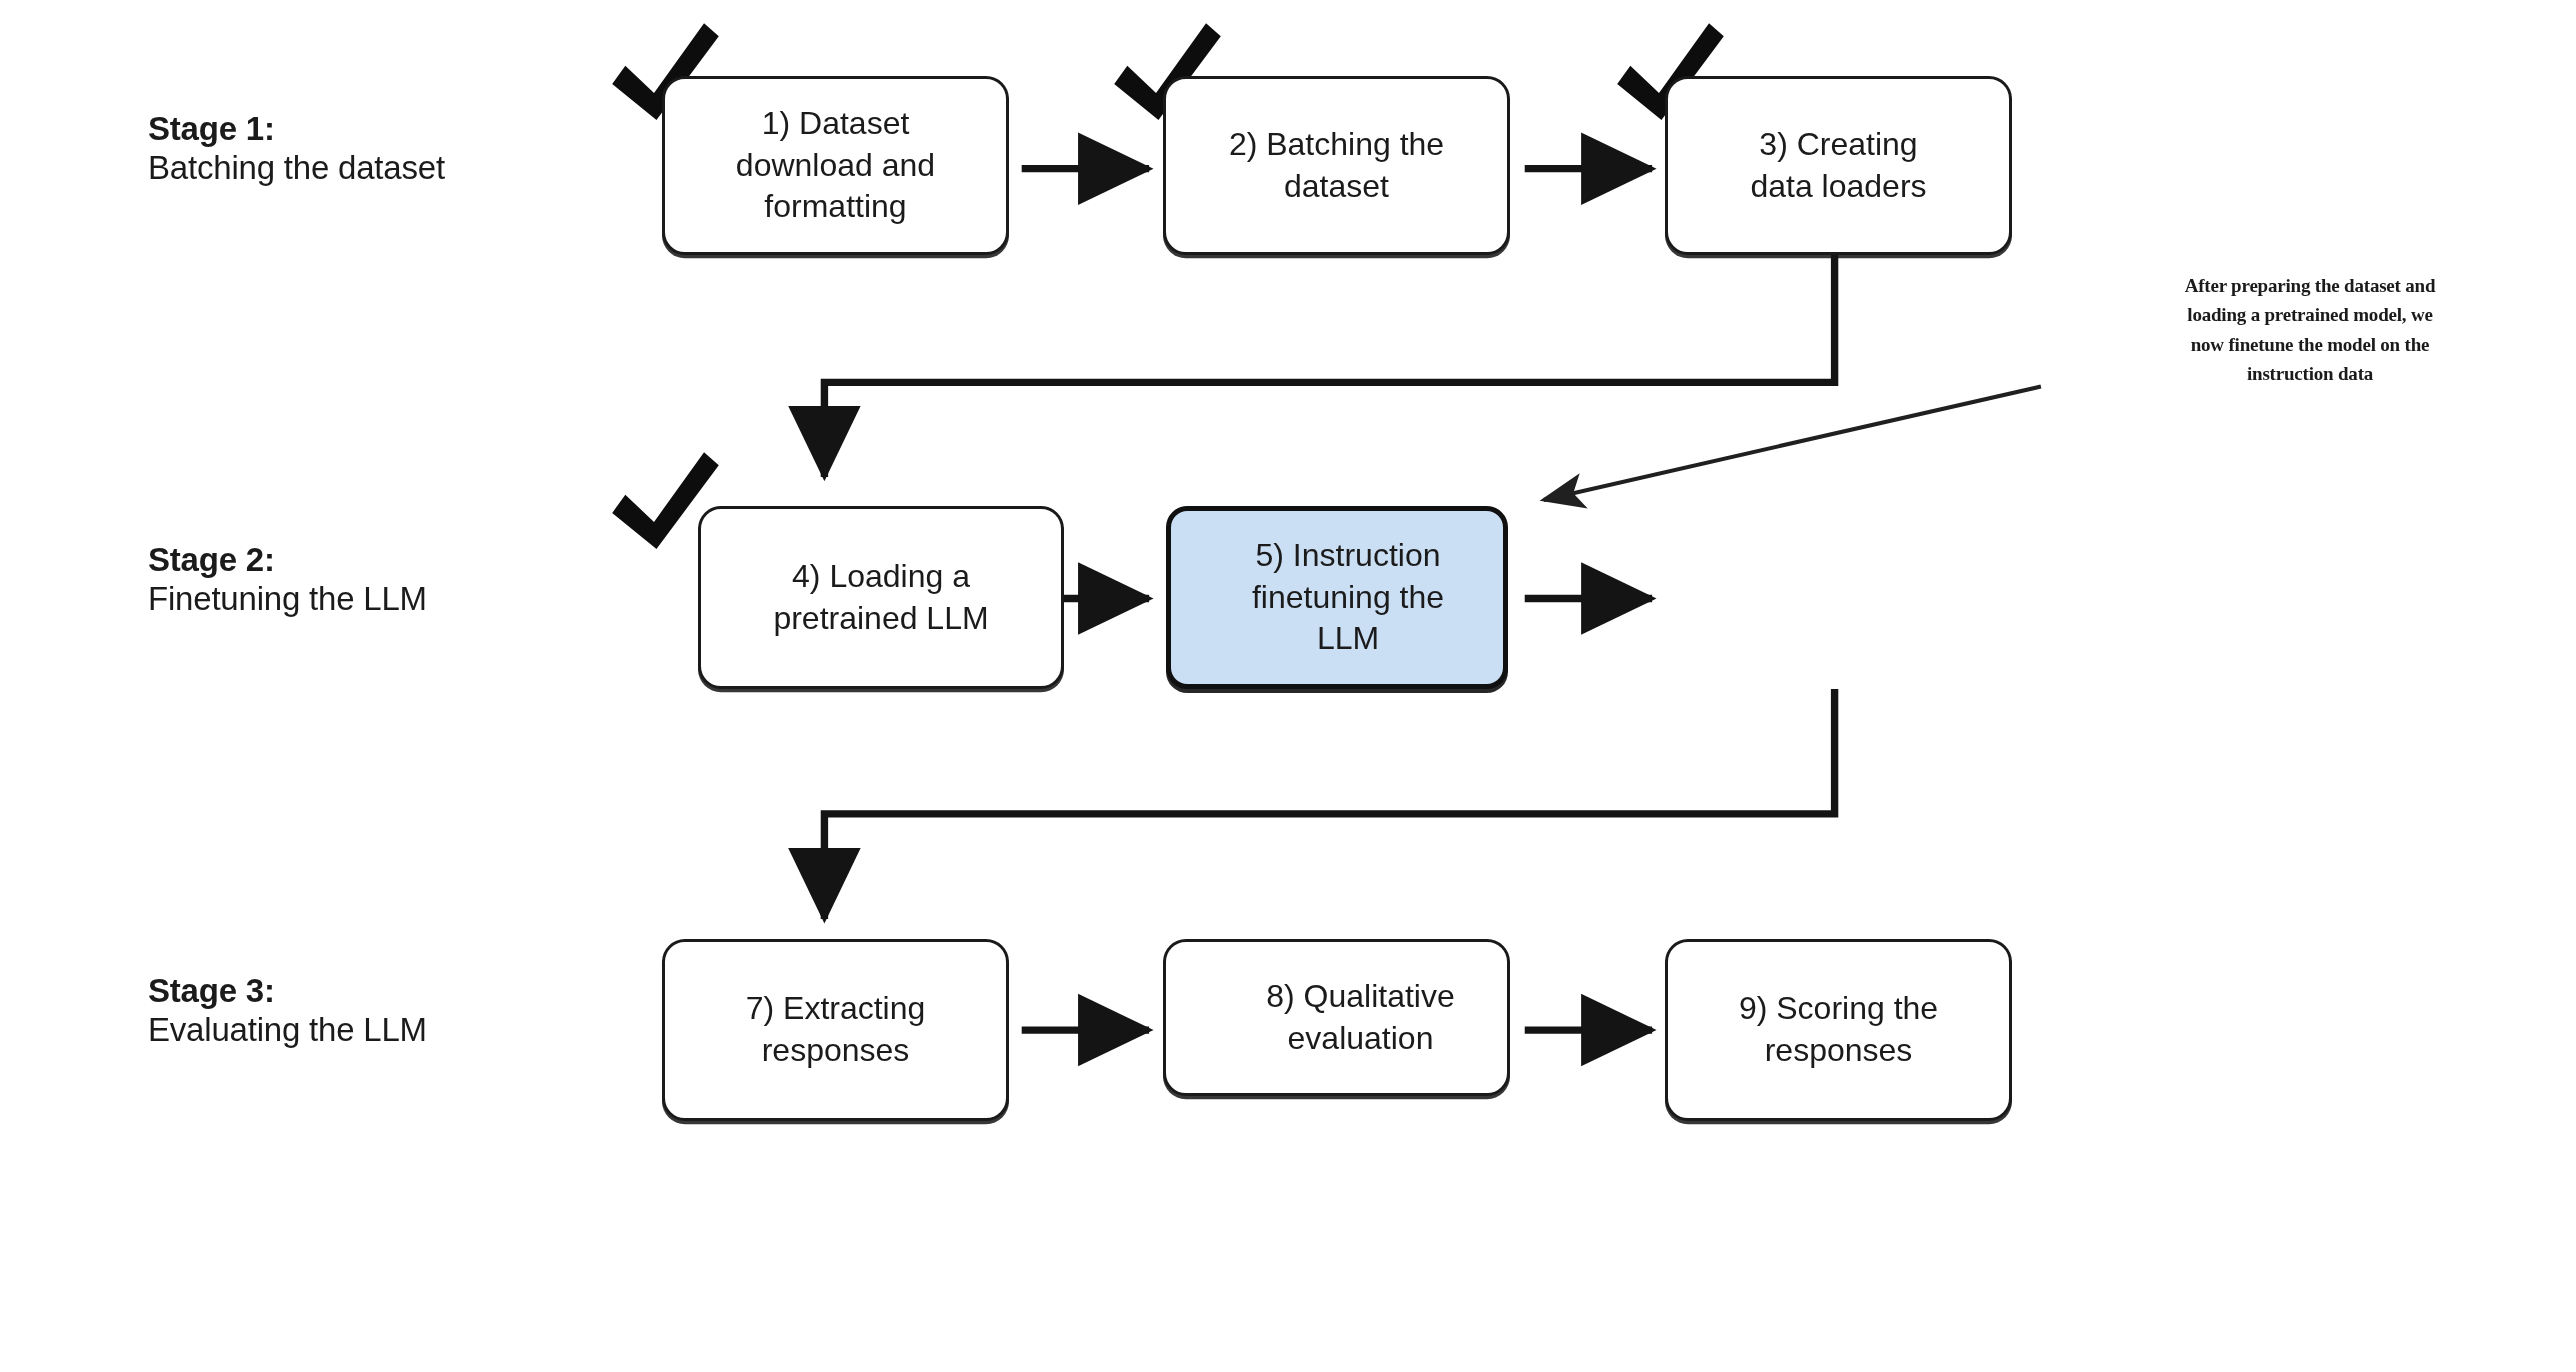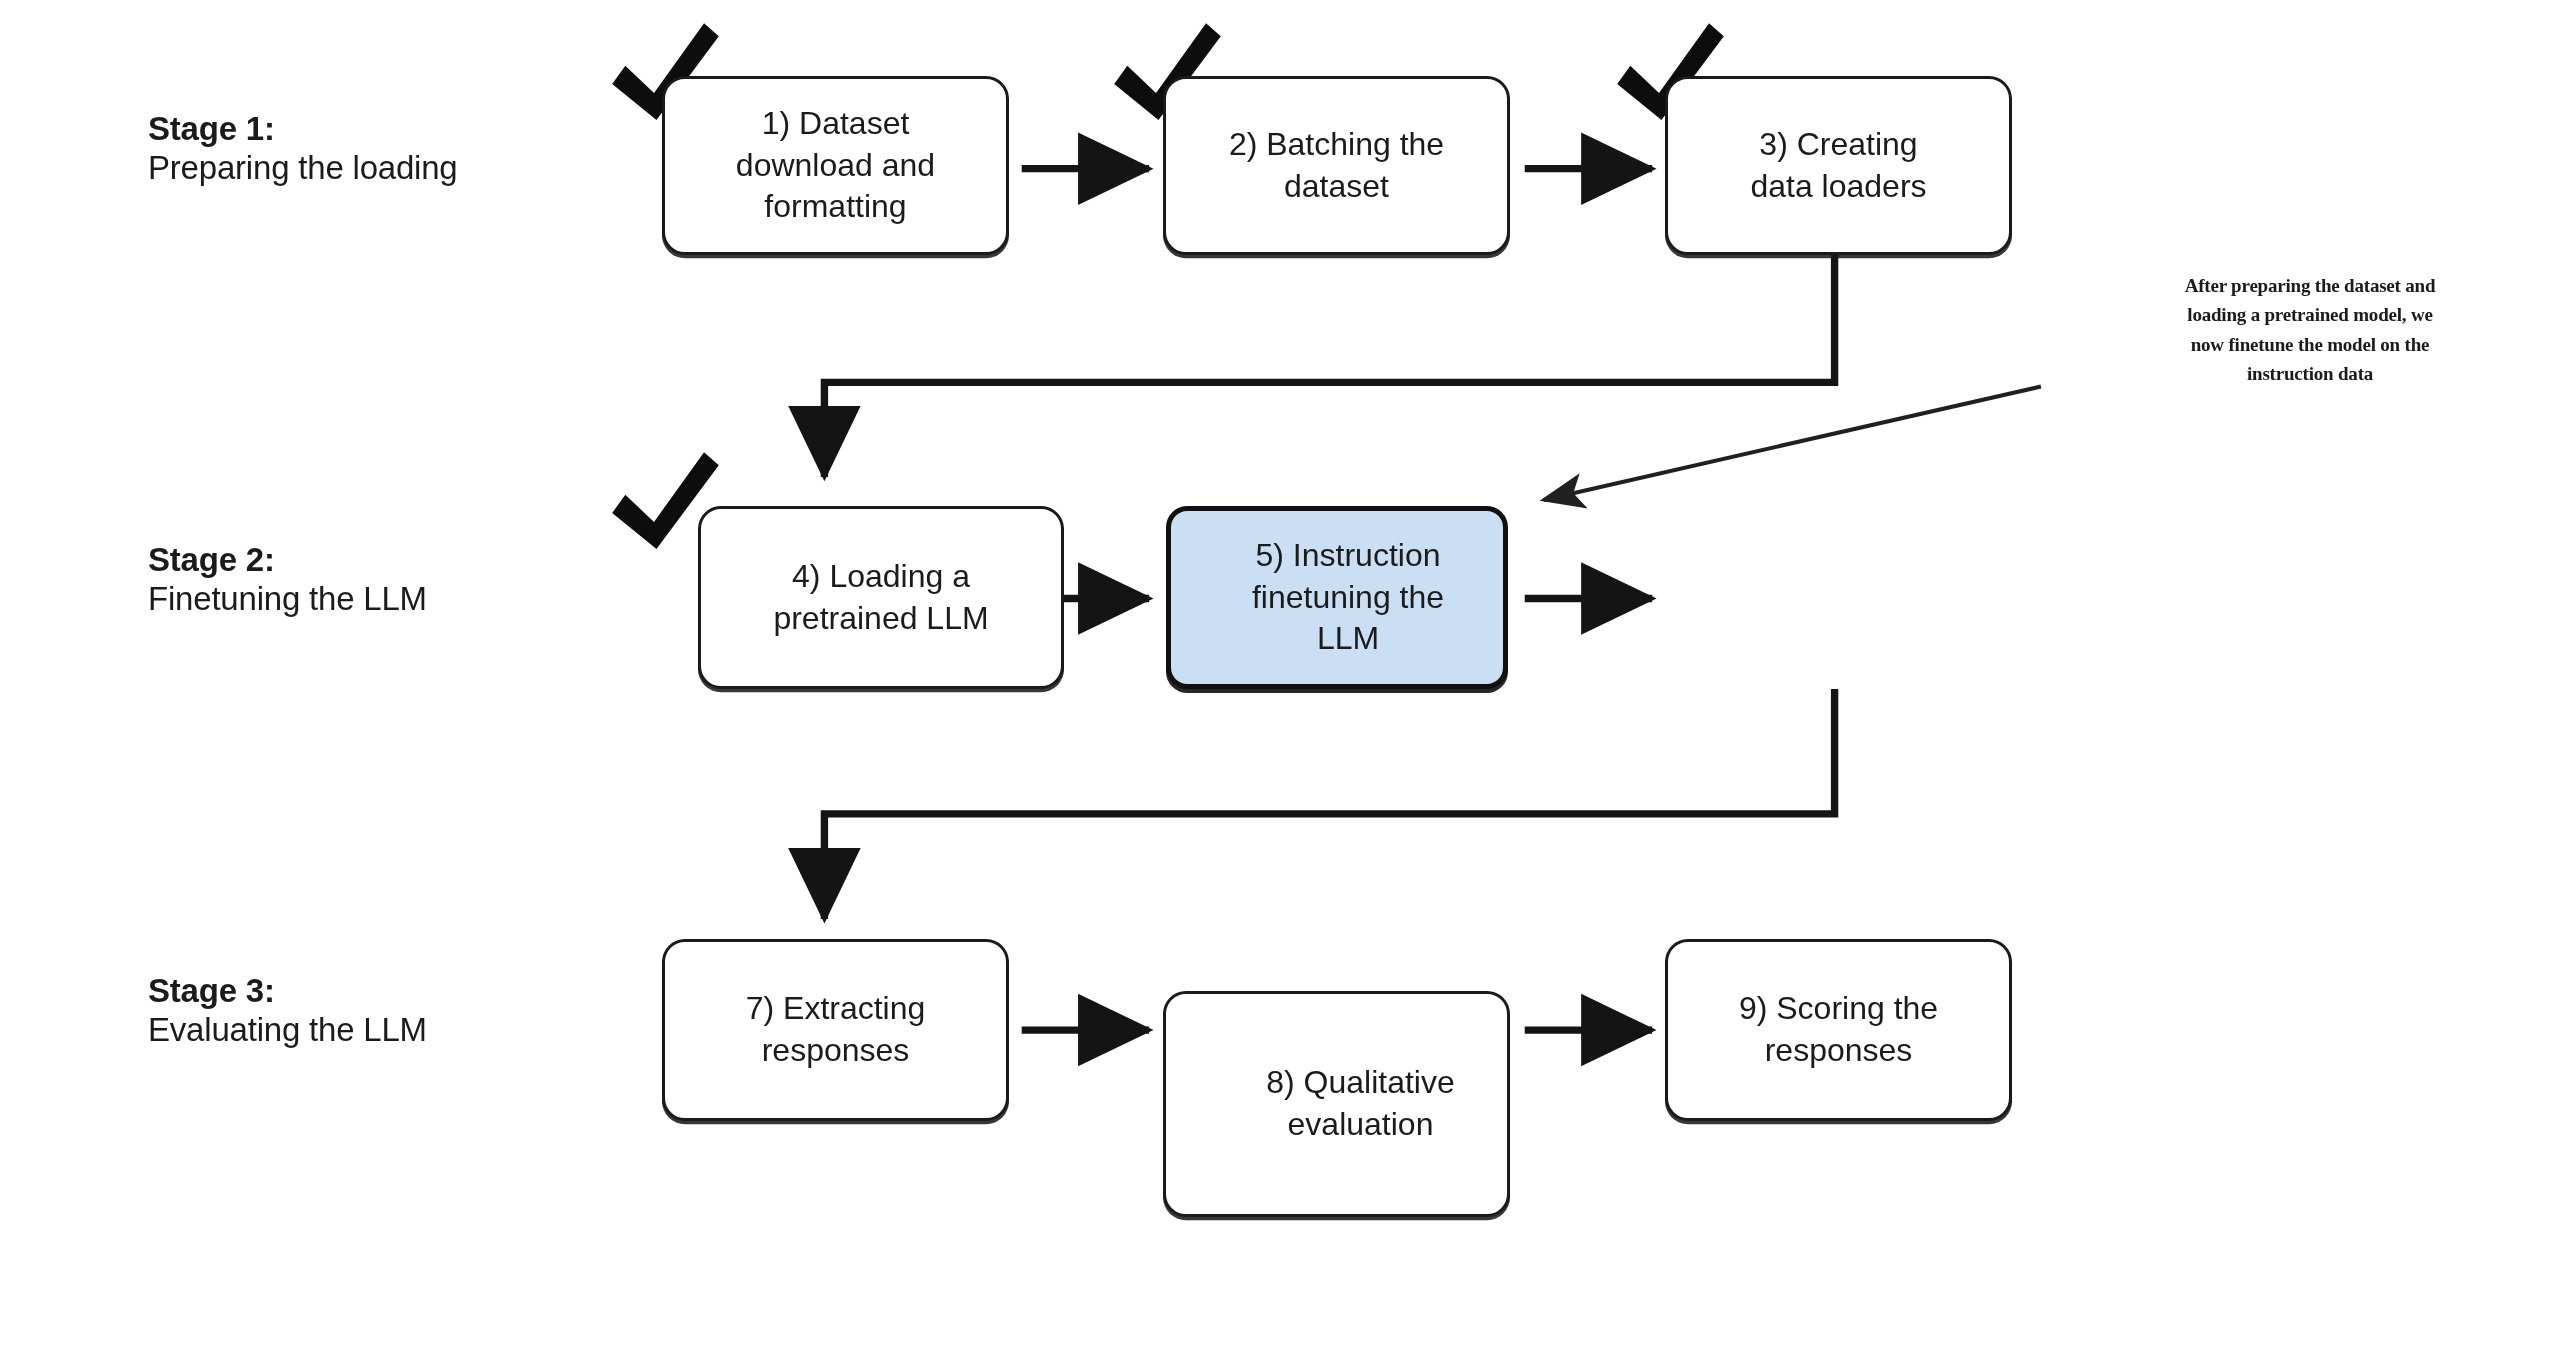--- a/index.html
+++ b/index.html
@@ -140,21 +140,21 @@
   </svg>
   <svg class="checkmark" style="left:1609px; top:15px;" width="123" height="123" viewBox="0 0 150 150">
     <path d="M10,84 L26,62 L61,95 L122,10 L140,26 L64,128 Z" fill="#0d0d0d"></path>
   </svg>
   <svg class="checkmark" style="left:604px; top:444px;" width="123" height="123" viewBox="0 0 150 150">
     <path d="M10,84 L26,62 L61,95 L122,10 L140,26 L64,128 Z" fill="#0d0d0d"></path>
   </svg>
 
   <div class="stage-label" style="left:148px; top:110px;">
     <div class="title">Stage 1:</div>
-    <div class="subtitle">Preparing the loading</div>
+    <div class="subtitle">Batching the dataset</div>
   </div>
   <div class="stage-label" style="left:148px; top:541px;">
     <div class="title">Stage 2:</div>
     <div class="subtitle">Finetuning the LLM</div>
   </div>
   <div class="stage-label" style="left:148px; top:972px;">
     <div class="title">Stage 3:</div>
     <div class="subtitle">Evaluating the LLM</div>
   </div>
 
@@ -179,21 +179,21 @@
   <div class="node highlighted" style="left:1166px; top:506px; width:342px; height:183px;">
     <span class="node-text">5) Instruction
 finetuning the
 LLM</span>
   </div>
 
   <div class="node" style="left:662px; top:939px; width:347px; height:182px;">
     <span class="node-text">7) Extracting
 responses</span>
   </div>
-  <div class="node" style="left:1163px; top:991px; width:347px; height:226px;padding-left:48px;">
+  <div class="node" style="left:1163px; top:939px; width:347px; height:157px;padding-left:48px;">
     <span class="node-text">8) Qualitative
 evaluation</span>
   </div>
   <div class="node" style="left:1665px; top:939px; width:347px; height:182px;">
     <span class="node-text">9) Scoring the
 responses</span>
   </div>
 
   <div class="annotation" style="left:2055px; top:271px; width:510px;">
     <div>After preparing the dataset and</div>

